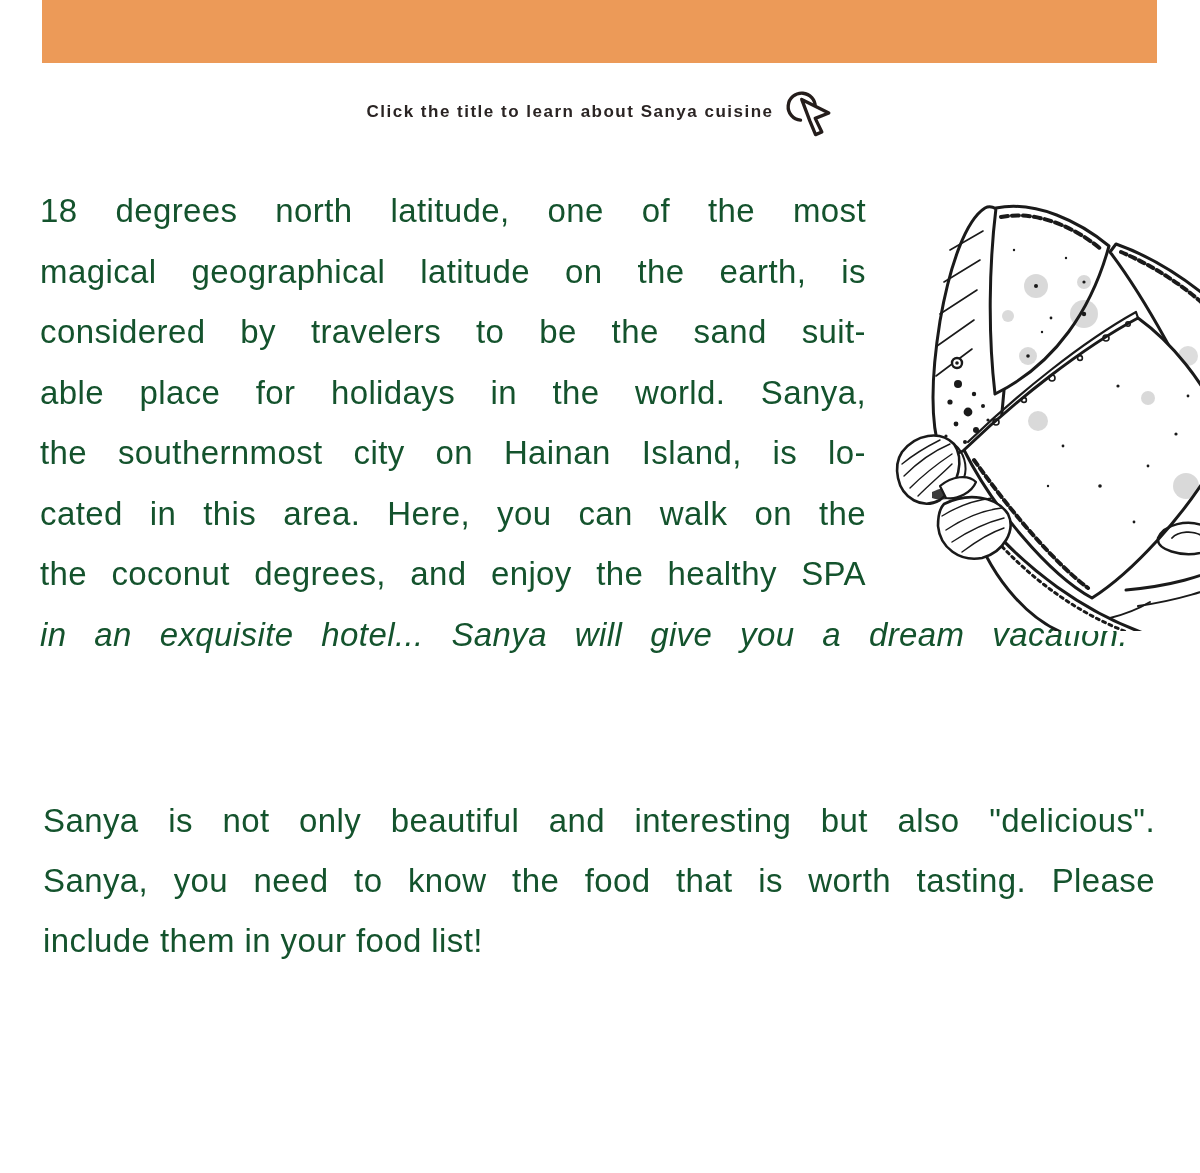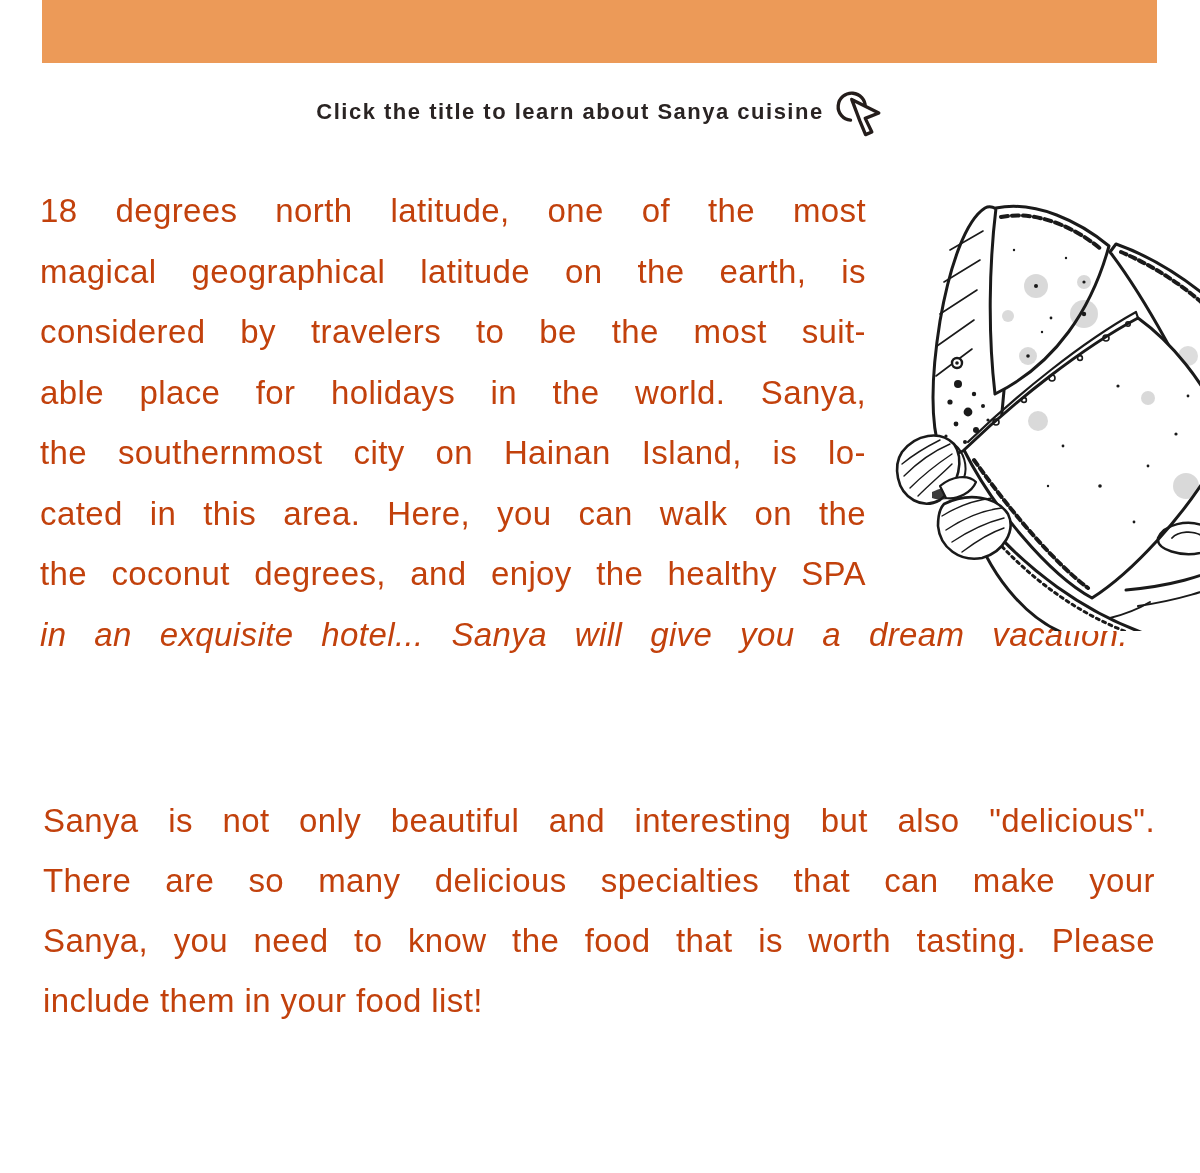--- a/index.html
+++ b/index.html
@@ -29,34 +29,34 @@
     position: absolute;
     top: 84px; left: 0;
     width: 1200px; height: 56px;
     display: flex;
     justify-content: center;
     align-items: center;
     gap: 10px;
   }
   .title {
     margin: 0;
-    font-size: 22px;
+    font-size: 17px;
     font-weight: 700;
     letter-spacing: 1.5px;
     color: #2a2423;
     cursor: pointer;
     white-space: nowrap;
   }
   .click-icon { display: block; margin-top: 4px; }
   .click-icon svg { display: block; }
 
   
   .para {
     position: absolute;
-    color: #c2410c;
+    color: #14532d;
     font-size: 33px;
     letter-spacing: 0.4px;
   }
   .bline {
     overflow: hidden;
     white-space: nowrap;
   }
   .jline {
     text-align: justify;
     text-align-last: justify;
@@ -91,21 +91,21 @@
       <svg width="50" height="50" viewBox="0 0 48 48" fill="none" stroke="#241d1b" stroke-width="3.2" stroke-linecap="round" stroke-linejoin="round">
         <circle cx="17" cy="17" r="13" stroke-dasharray="60 21.68" transform="rotate(95 17 17)"></circle>
         <path fill="#ffffff" d="M17,10 L43,23 L30,28.2 L36.3,41.2 L30.3,43.8 L24.8,30.6 Z"></path>
       </svg>
     </span>
   </div>
 
   <div class="para para1">
     <div class="bline jline">18 degrees north latitude, one of the most</div>
     <div class="bline jline">magical geographical latitude on the earth, is</div>
-    <div class="bline jline">considered by travelers to be the most suit-</div>
+    <div class="bline jline">considered by travelers to be the sand suit-</div>
     <div class="bline jline">able place for holidays in the world. Sanya,</div>
     <div class="bline jline">the southernmost city on Hainan Island, is lo-</div>
     <div class="bline jline">cated in this area. Here, you can walk on the</div>
     <div class="bline jline">the coconut degrees, and enjoy the healthy SPA</div>
     <div class="bline jline wide">in an exquisite hotel... Sanya will give you a dream vacation.</div>
   </div>
 
   <div class="illustration">
     <svg width="332" height="445" viewBox="0 0 332 445" fill="none" stroke="#1a1a1a" stroke-linecap="round" stroke-linejoin="round">
 
@@ -205,18 +205,17 @@
         <path fill="#1a1a1a" stroke="none" opacity="0.85" d="M44,306 C56,300 70,298 82,302 C72,312 56,316 44,312 Z"></path>
         <path fill="#ffffff" stroke-width="2.2" d="M52,300 C64,290 80,288 88,296 C84,306 70,314 58,312 Z"></path>
         <path fill="#ffffff" stroke-width="2.6" d="M56,318 C80,306 108,310 120,328 C128,344 116,366 94,372 C72,376 52,362 50,340 C50,330 52,322 56,318 Z"></path>
         <path stroke-width="1.4" d="M58,344 C76,332 96,324 114,322 M64,356 C82,344 100,336 116,332 M74,366 C90,354 104,346 116,342 M54,330 C70,320 88,314 104,312"></path>
       </g>
     </svg>
   </div>
 
   <div class="para para2">
     <div class="bline jline">Sanya is not only beautiful and interesting but also "delicious".</div>
-    <div class="bline jline">There are so many delicious specialties that can make your</div>
     <div class="bline jline">Sanya, you need to know the food that is worth tasting. Please</div>
     <div class="bline natural">include them in your food list!</div>
   </div>
 
 </div>
 
 </body></html>

